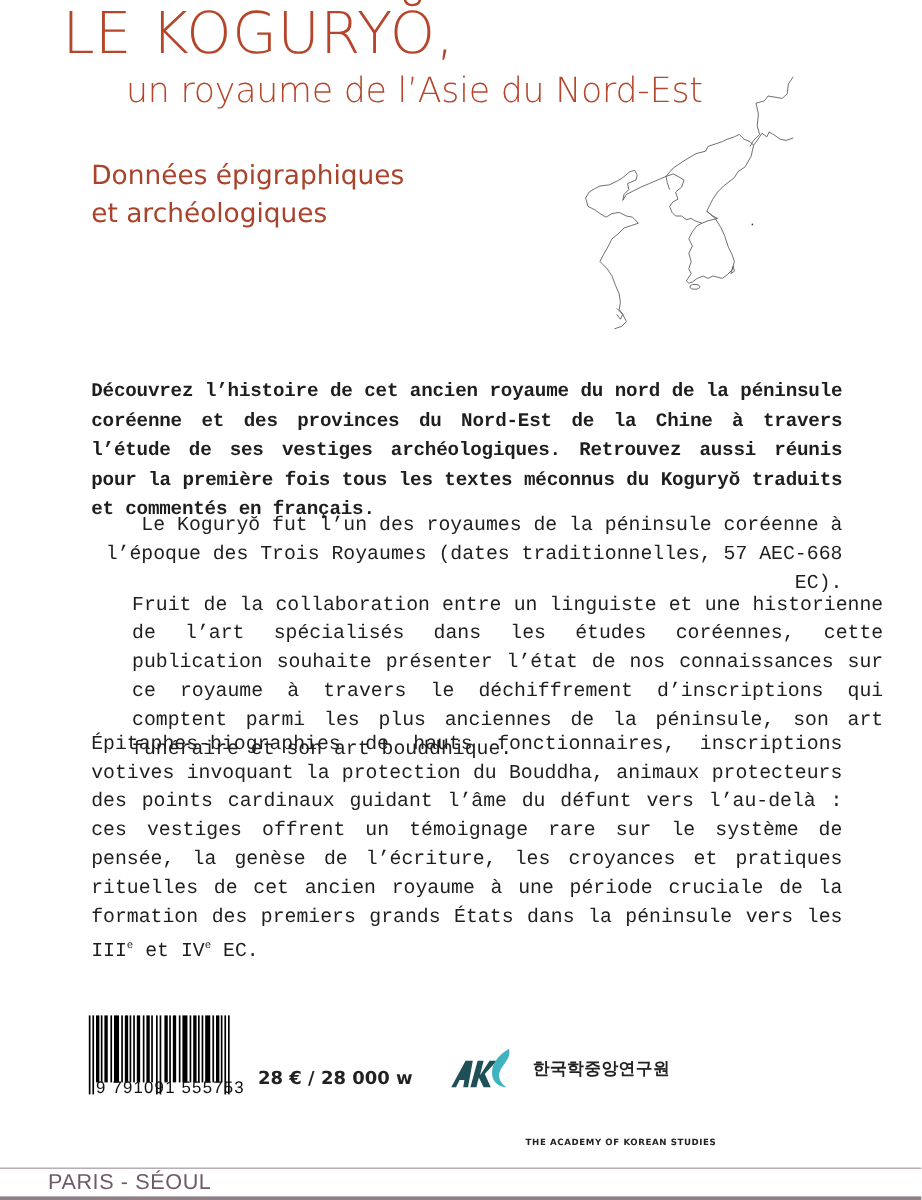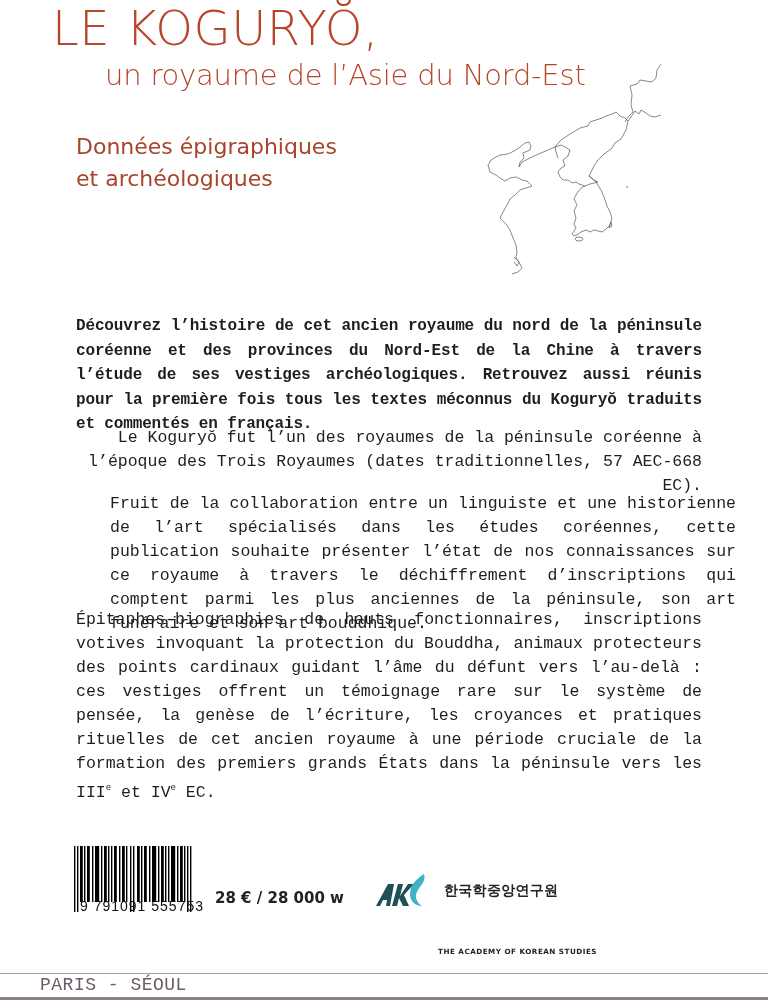--- a/index.html
+++ b/index.html
@@ -16,21 +16,21 @@
   .p2 { top:492px;margin-left:34px; }
   .p3 { top:608px; }
   .barcode { position:absolute; left:62px; top:846px; width:140px; height:68px; }
   .barcode-digits { position:absolute; left:60px; top:898px; font-family:"Liberation Sans", sans-serif; font-size:14px; color:#111; white-space:nowrap; letter-spacing:1px;margin-left:20px; }
   .price { position:absolute; left:215px; top:889px; font-family:"DejaVu Sans", sans-serif; font-size:15px; color:#222; white-space:nowrap;font-weight:bold; }
   .aks-logo { position:absolute; left:374px; top:872px; width:56px; height:40px; }
   .aks-korean { position:absolute; left:444px; top:882px; font-size:14px; color:#222; font-weight:bold; white-space:nowrap; letter-spacing:0.3px; }
   .aks-english { position:absolute; left:438px; top:900px; font-size:7.2px; color:#222; white-space:nowrap; letter-spacing:0.5px; font-weight:bold;margin-top:47px; }
   .footer-line-top { position:absolute; left:0; top:973px; width:768px; height:1px; background:#a89aa4; }
   .footer-line-bottom { position:absolute; left:0; top:997px; width:768px; height:3px; background:#8f7f89; }
-  .footer-text { position:absolute; left:40px; top:975px; font-family:Liberation Mono, monospace; font-size:18px; letter-spacing:0.5px; color:#6e5a68; white-space:nowrap; }
+  .footer-text { position:absolute; left:40px; top:975px; font-family:Liberation Sans, sans-serif; font-size:18px; letter-spacing:0.5px; color:#6e5a68; white-space:nowrap; }
 </style>
 </head>
 <body>
 
 <div class="title">LE KOGURYŎ,</div>
 <div class="subtitle1">un royaume de l’Asie du Nord-Est</div>
 <div class="subtitle2">
   <div>Données épigraphiques</div>
   <div>et archéologiques</div>
 </div>

